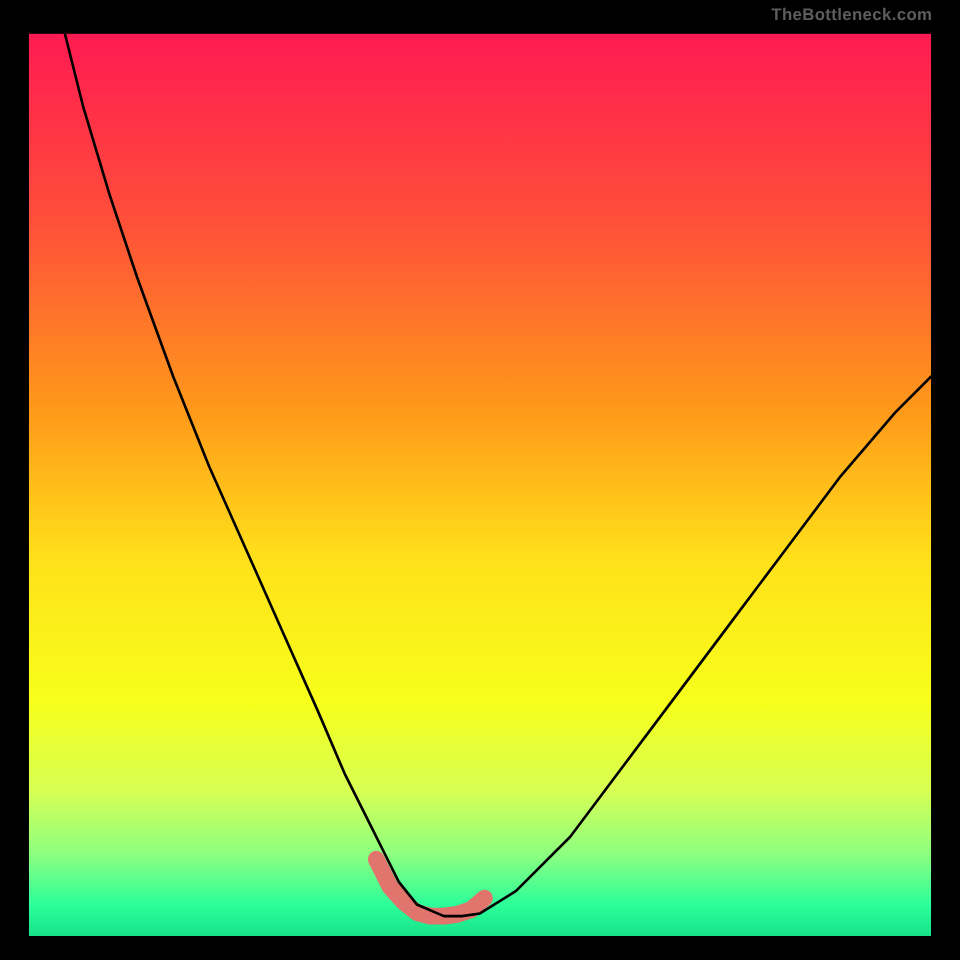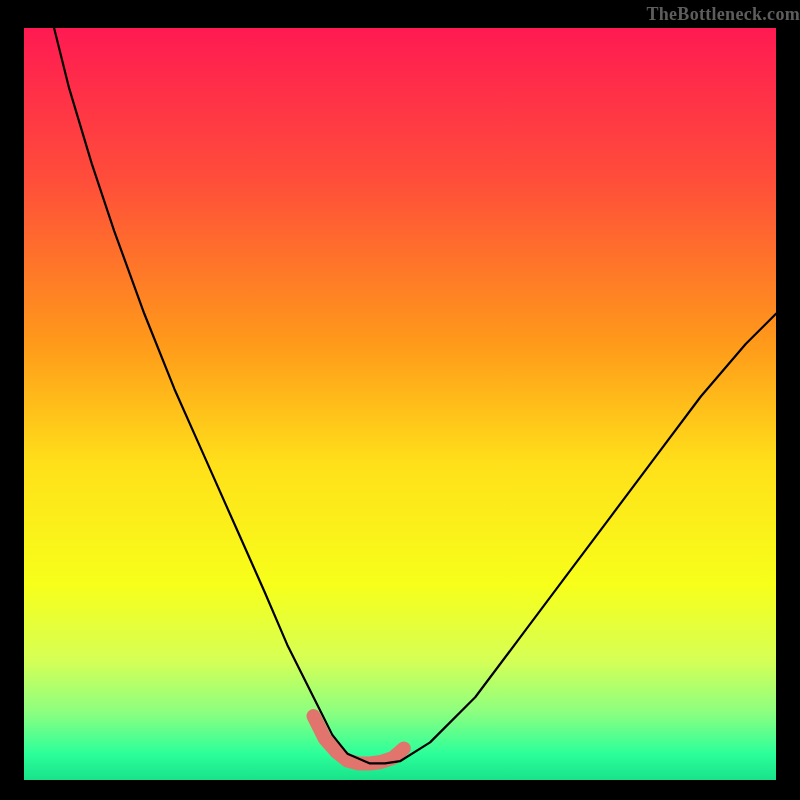--- a/index.html
+++ b/index.html
@@ -13,27 +13,26 @@
   }
   .frame {
     position: relative;
     width: 800px;
     height: 800px;
     background: #000;
   }
   .watermark {
     position: absolute;
     top: 4px;
-    right: 0;
+    right: 23px;
     color: #5d5d5d;
-    font-size: 18px;
+    font-size: 14px;
     font-weight: 600;
     letter-spacing: 0.3px;
     z-index: 5;
-    font-family: Liberation Serif, serif;
   }
   .plot-wrap {
     position: absolute;
     left: 24px;
     top: 28px;
     width: 752px;
     height: 752px;
     background: #000;
   }
   svg.plot {

